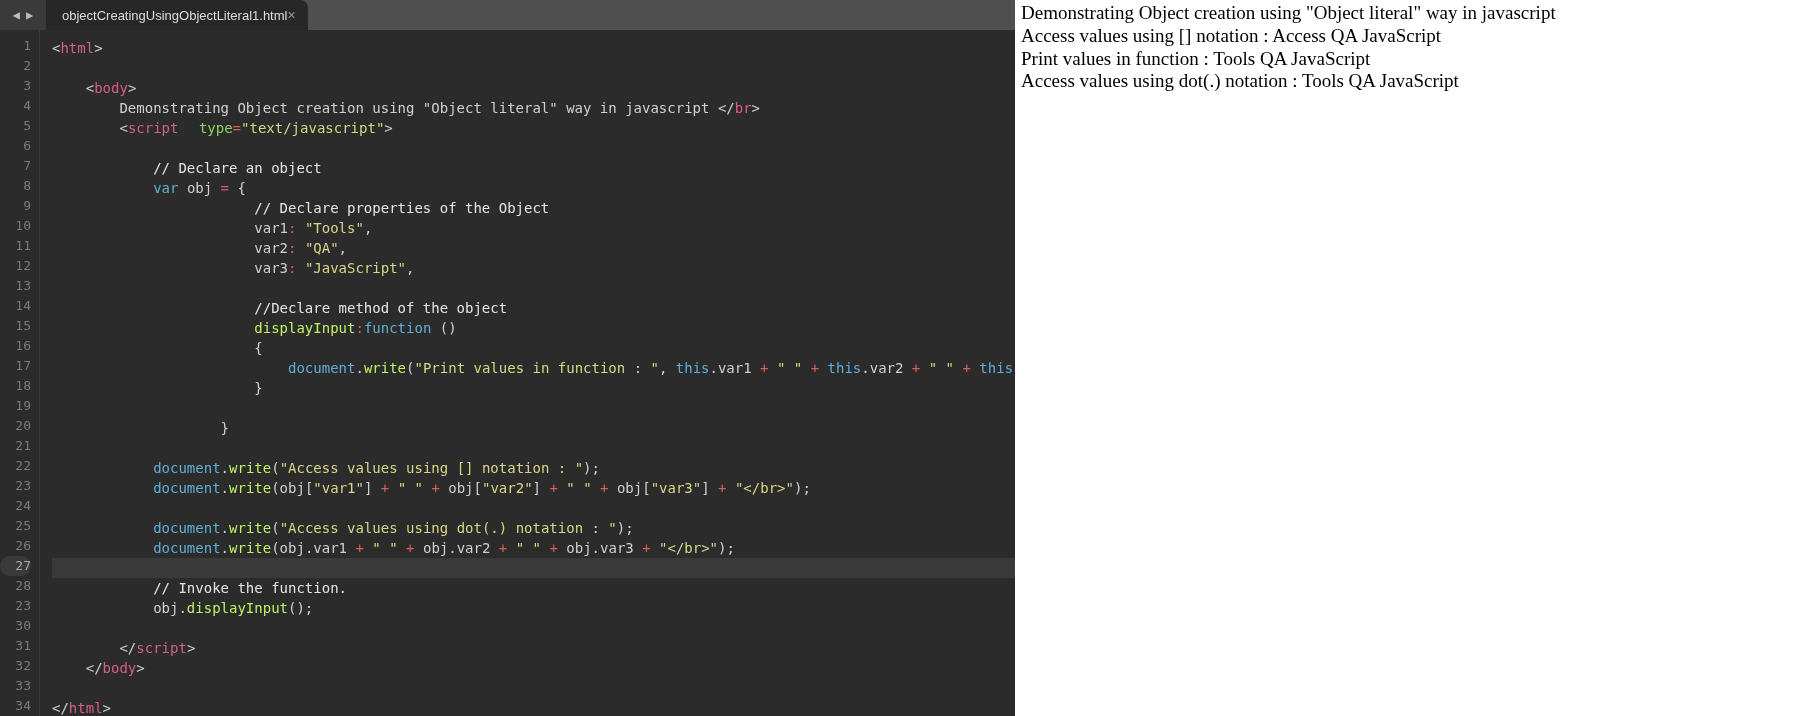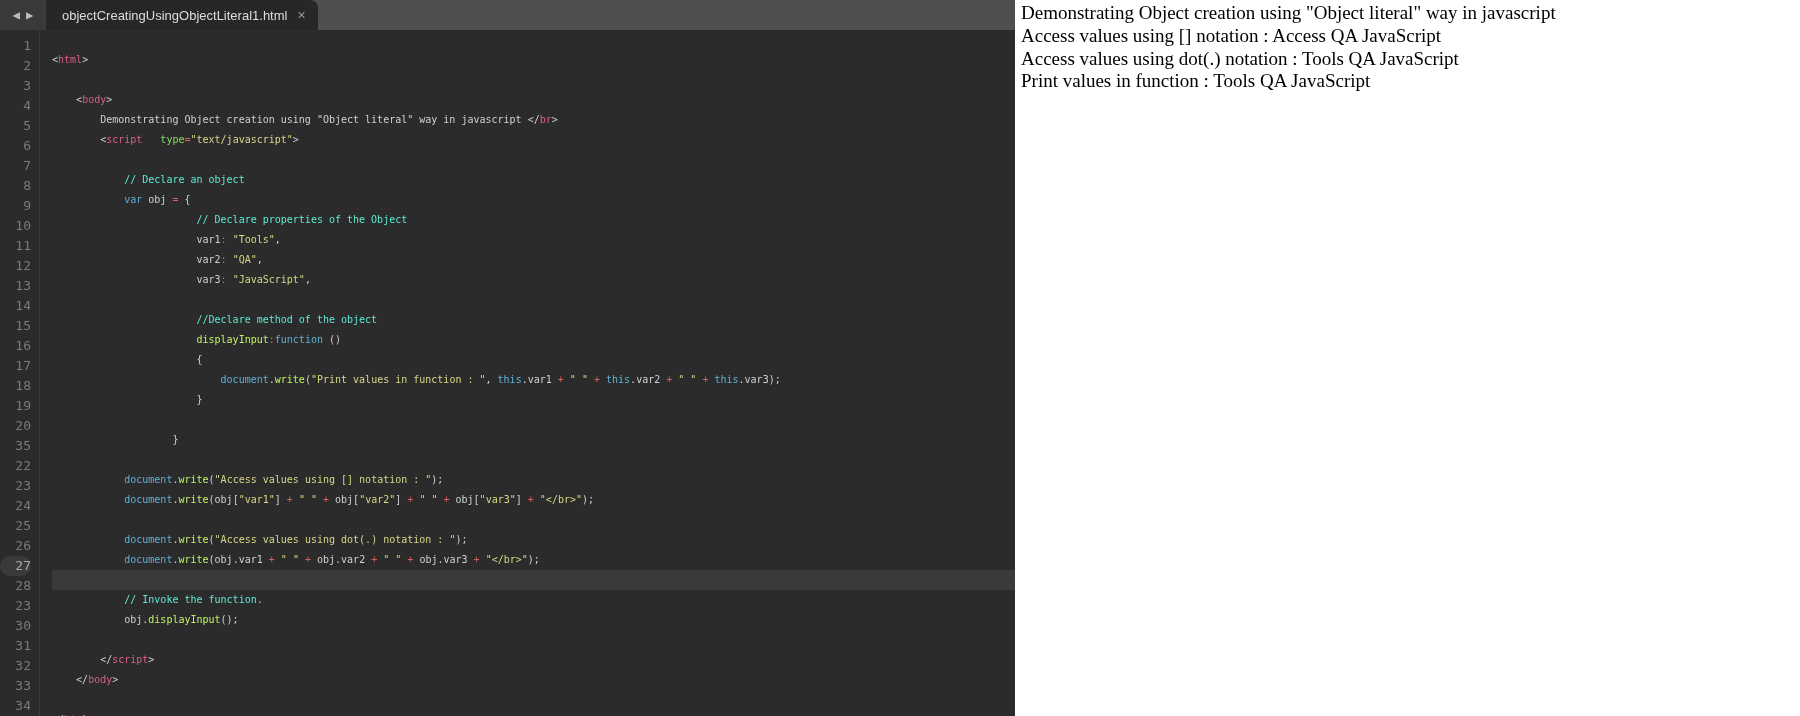--- a/index.html
+++ b/index.html
@@ -29,21 +29,20 @@
     color: #bbb;
     background: #3a3a3a;
     font-size: 12px;
   }
   .tab {
     background: #272727;
     color: #ddd;
     display: flex;
     align-items: center;
     padding: 0 12px 0 16px;
-    gap: 10px;
     font-family: -apple-system, Helvetica, Arial, sans-serif;
     font-size: 13px;
     border-top-right-radius: 8px;
     position: relative;
   }
   .tab-close { color: #999; font-size: 14px; cursor: pointer; }
 
   .code-area {
     flex: 1;
     display: flex;
@@ -59,36 +58,36 @@
     font-size: 13px;
     line-height: 20px;
     user-select: none;
     border-right: 1px solid #3a3a3a;
   }
   .gutter .ln { height: 20px; }
   .gutter .ln.hl { background: #3a3a3a; color: #aaa; border-radius: 10px; }
 
   pre.code {
     flex: 1;
-    padding: 20px 0 6px 12px;
-    font-size: 10px;
+    padding: 8px 0 6px 12px;
+    font-size: 14px;
     line-height: 20px;
     color: #d0d0d0;
     white-space: pre;
     background: #2b2b2b;
   }
   .code .line { height: 20px; }
   .code .line.hl { background: #3a3a3a; }
 
   .tok-tag        { color: #d75f87; }        
   .tok-punc-tag   { color: #d0d0d0; }        
   .tok-attr       { color: #87d75f; margin-left: 12px; }        
   .tok-attr-val   { color: #d7d787; }        
   .tok-text       { color: #d0d0d0; }        
-  .tok-comment    { color: #5eead4; }
+  .tok-comment    { color: #e5e5e5; }
   .tok-kw         { color: #5fafd7; }
   .tok-method     { color: #bef264; }        
   .tok-string     { color: #d7d787; }
   .tok-op         { color: #d75f5f; }        
   .tok-punc       { color: #d0d0d0; }
 
   .output-pane {
     flex: 1;
     background: #ffffff;
     color: #000;
@@ -130,21 +129,21 @@
         <div class="ln">11</div>
         <div class="ln">12</div>
         <div class="ln">13</div>
         <div class="ln">14</div>
         <div class="ln">15</div>
         <div class="ln">16</div>
         <div class="ln">17</div>
         <div class="ln">18</div>
         <div class="ln">19</div>
         <div class="ln">20</div>
-        <div class="ln">35</div>
+        <div class="ln">21</div>
         <div class="ln">22</div>
         <div class="ln">23</div>
         <div class="ln">24</div>
         <div class="ln">25</div>
         <div class="ln">26</div>
         <div class="ln hl">27</div>
         <div class="ln">28</div>
         <div class="ln">23</div>
         <div class="ln">30</div>
         <div class="ln">31</div>
@@ -152,15 +151,15 @@
         <div class="ln">33</div>
         <div class="ln">34</div>
       </div>
     <pre class="code" id="code"><div class="line"><span class="tok-punc-tag">&lt;</span><span class="tok-tag">html</span><span class="tok-punc-tag">&gt;</span></div><div class="line">&nbsp;</div><div class="line"><span class="tok-text">    </span><span class="tok-punc-tag">&lt;</span><span class="tok-tag">body</span><span class="tok-punc-tag">&gt;</span></div><div class="line"><span class="tok-text">        Demonstrating Object creation using "Object literal" way in javascript </span><span class="tok-punc-tag">&lt;/</span><span class="tok-tag">br</span><span class="tok-punc-tag">&gt;</span></div><div class="line"><span class="tok-text">        </span><span class="tok-punc-tag">&lt;</span><span class="tok-tag">script</span><span class="tok-text"> </span><span class="tok-attr">type</span><span class="tok-op">=</span><span class="tok-attr-val">"text/javascript"</span><span class="tok-punc-tag">&gt;</span></div><div class="line">&nbsp;</div><div class="line"><span class="tok-text">            </span><span class="tok-comment">// Declare an object</span></div><div class="line"><span class="tok-text">            </span><span class="tok-kw">var</span><span class="tok-text"> obj </span><span class="tok-op">=</span><span class="tok-text"> </span><span class="tok-punc">{</span></div><div class="line"><span class="tok-text">                        </span><span class="tok-comment">// Declare properties of the Object</span></div><div class="line"><span class="tok-text">                        var1</span><span class="tok-op">:</span><span class="tok-text"> </span><span class="tok-string">"Tools"</span><span class="tok-punc">,</span></div><div class="line"><span class="tok-text">                        var2</span><span class="tok-op">:</span><span class="tok-text"> </span><span class="tok-string">"QA"</span><span class="tok-punc">,</span></div><div class="line"><span class="tok-text">                        var3</span><span class="tok-op">:</span><span class="tok-text"> </span><span class="tok-string">"JavaScript"</span><span class="tok-punc">,</span></div><div class="line">&nbsp;</div><div class="line"><span class="tok-text">                        </span><span class="tok-comment">//Declare method of the object</span></div><div class="line"><span class="tok-text">                        </span><span class="tok-method">displayInput</span><span class="tok-op">:</span><span class="tok-kw">function</span><span class="tok-text"> </span><span class="tok-punc">()</span></div><div class="line"><span class="tok-text">                        </span><span class="tok-punc">{</span></div><div class="line"><span class="tok-text">                            </span><span class="tok-kw">document</span><span class="tok-punc">.</span><span class="tok-method">write</span><span class="tok-punc">(</span><span class="tok-string">"Print values in function : "</span><span class="tok-punc">, </span><span class="tok-kw">this</span><span class="tok-punc">.var1 </span><span class="tok-op">+</span><span class="tok-text"> </span><span class="tok-string">" "</span><span class="tok-text"> </span><span class="tok-op">+</span><span class="tok-text"> </span><span class="tok-kw">this</span><span class="tok-punc">.var2 </span><span class="tok-op">+</span><span class="tok-text"> </span><span class="tok-string">" "</span><span class="tok-text"> </span><span class="tok-op">+</span><span class="tok-text"> </span><span class="tok-kw">this</span><span class="tok-punc">.var3);</span></div><div class="line"><span class="tok-text">                        </span><span class="tok-punc">}</span></div><div class="line">&nbsp;</div><div class="line"><span class="tok-text">                    </span><span class="tok-punc">}</span></div><div class="line">&nbsp;</div><div class="line"><span class="tok-text">            </span><span class="tok-kw">document</span><span class="tok-punc">.</span><span class="tok-method">write</span><span class="tok-punc">(</span><span class="tok-string">"Access values using [] notation : "</span><span class="tok-punc">);</span></div><div class="line"><span class="tok-text">            </span><span class="tok-kw">document</span><span class="tok-punc">.</span><span class="tok-method">write</span><span class="tok-punc">(obj[</span><span class="tok-string">"var1"</span><span class="tok-punc">] </span><span class="tok-op">+</span><span class="tok-text"> </span><span class="tok-string">" "</span><span class="tok-text"> </span><span class="tok-op">+</span><span class="tok-punc"> obj[</span><span class="tok-string">"var2"</span><span class="tok-punc">] </span><span class="tok-op">+</span><span class="tok-text"> </span><span class="tok-string">" "</span><span class="tok-text"> </span><span class="tok-op">+</span><span class="tok-punc"> obj[</span><span class="tok-string">"var3"</span><span class="tok-punc">] </span><span class="tok-op">+</span><span class="tok-text"> </span><span class="tok-string">"&lt;/br&gt;"</span><span class="tok-punc">);</span></div><div class="line">&nbsp;</div><div class="line"><span class="tok-text">            </span><span class="tok-kw">document</span><span class="tok-punc">.</span><span class="tok-method">write</span><span class="tok-punc">(</span><span class="tok-string">"Access values using dot(.) notation : "</span><span class="tok-punc">);</span></div><div class="line"><span class="tok-text">            </span><span class="tok-kw">document</span><span class="tok-punc">.</span><span class="tok-method">write</span><span class="tok-punc">(obj.var1 </span><span class="tok-op">+</span><span class="tok-text"> </span><span class="tok-string">" "</span><span class="tok-text"> </span><span class="tok-op">+</span><span class="tok-punc"> obj.var2 </span><span class="tok-op">+</span><span class="tok-text"> </span><span class="tok-string">" "</span><span class="tok-text"> </span><span class="tok-op">+</span><span class="tok-punc"> obj.var3 </span><span class="tok-op">+</span><span class="tok-text"> </span><span class="tok-string">"&lt;/br&gt;"</span><span class="tok-punc">);</span></div><div class="line hl">&nbsp;</div><div class="line"><span class="tok-text">            </span><span class="tok-comment">// Invoke the function.</span></div><div class="line"><span class="tok-text">            obj.</span><span class="tok-method">displayInput</span><span class="tok-punc">();</span></div><div class="line">&nbsp;</div><div class="line"><span class="tok-text">        </span><span class="tok-punc-tag">&lt;/</span><span class="tok-tag">script</span><span class="tok-punc-tag">&gt;</span></div><div class="line"><span class="tok-text">    </span><span class="tok-punc-tag">&lt;/</span><span class="tok-tag">body</span><span class="tok-punc-tag">&gt;</span></div><div class="line">&nbsp;</div><div class="line"><span class="tok-punc-tag">&lt;/</span><span class="tok-tag">html</span><span class="tok-punc-tag">&gt;</span></div></pre>
   </div>
 </div>
 
 <div class="output-pane" id="output">
     <p>Demonstrating Object creation using "Object literal" way in javascript</p>
     <p>Access values using [] notation : Access QA JavaScript</p>
+    <p>Print values in function : Tools QA JavaScript</p>
     <p>Access values using dot(.) notation : Tools QA JavaScript</p>
-    <p>Print values in function : Tools QA JavaScript</p>
   </div>
 
 </body></html>

